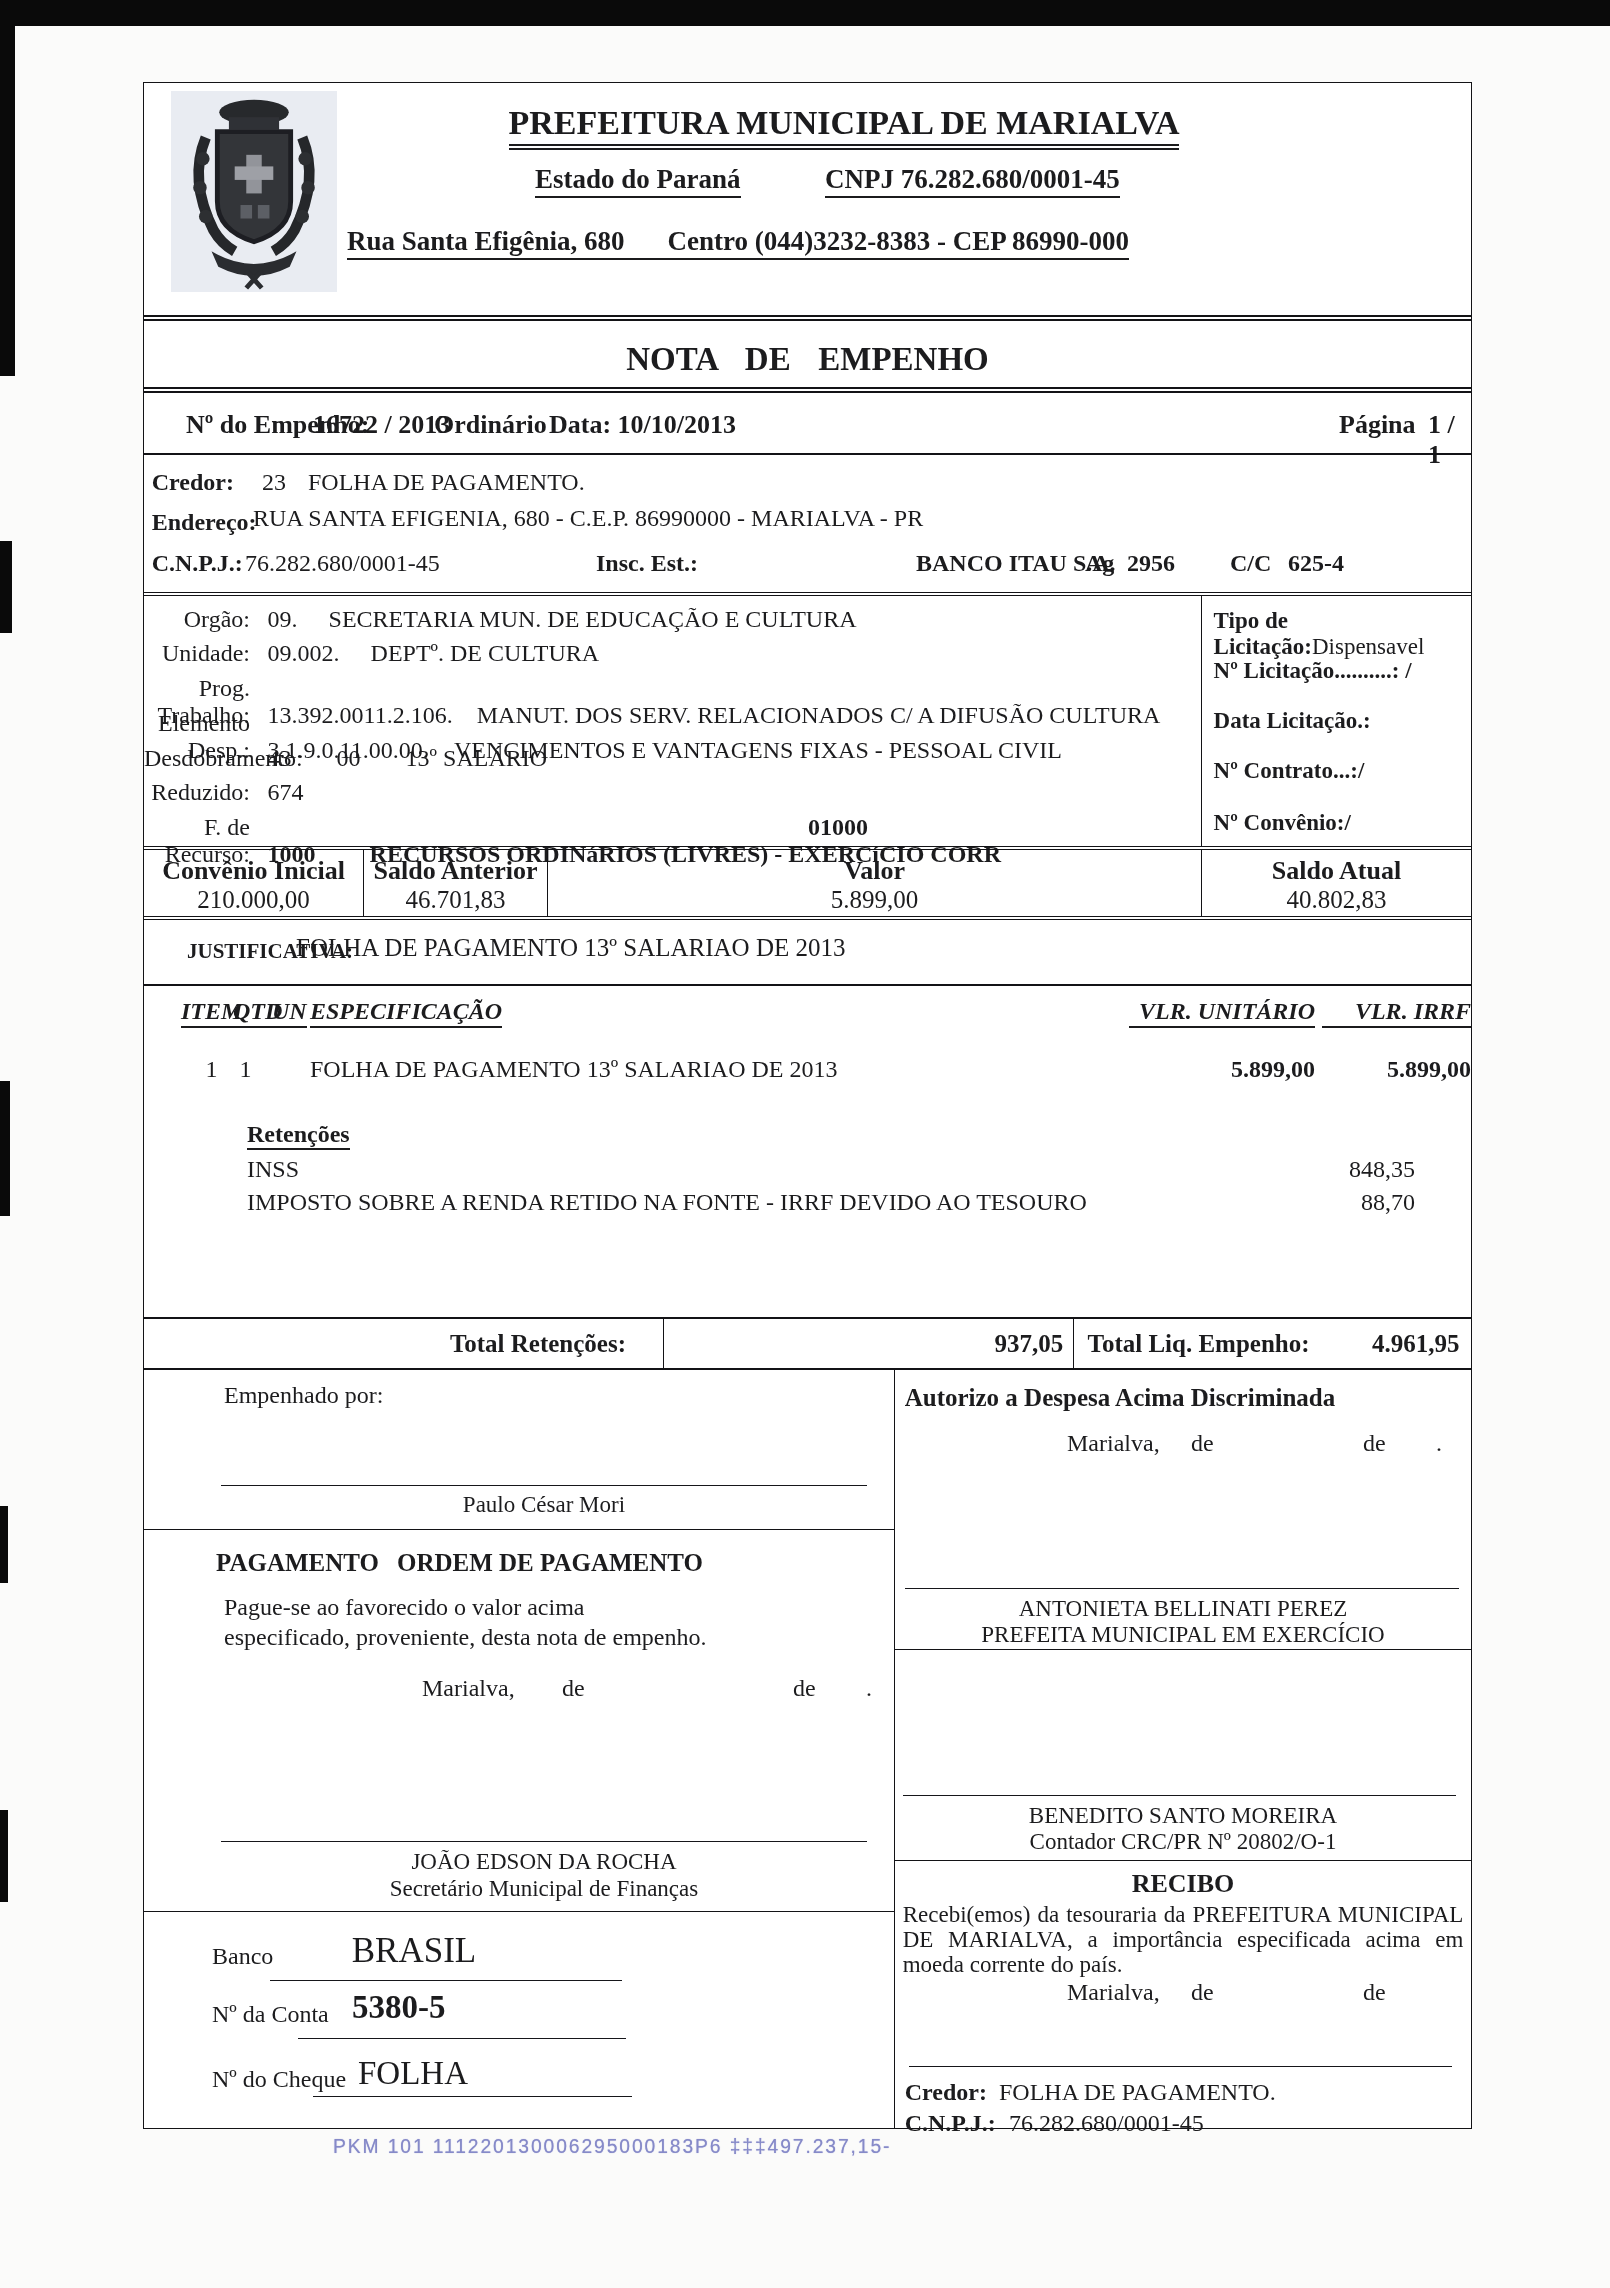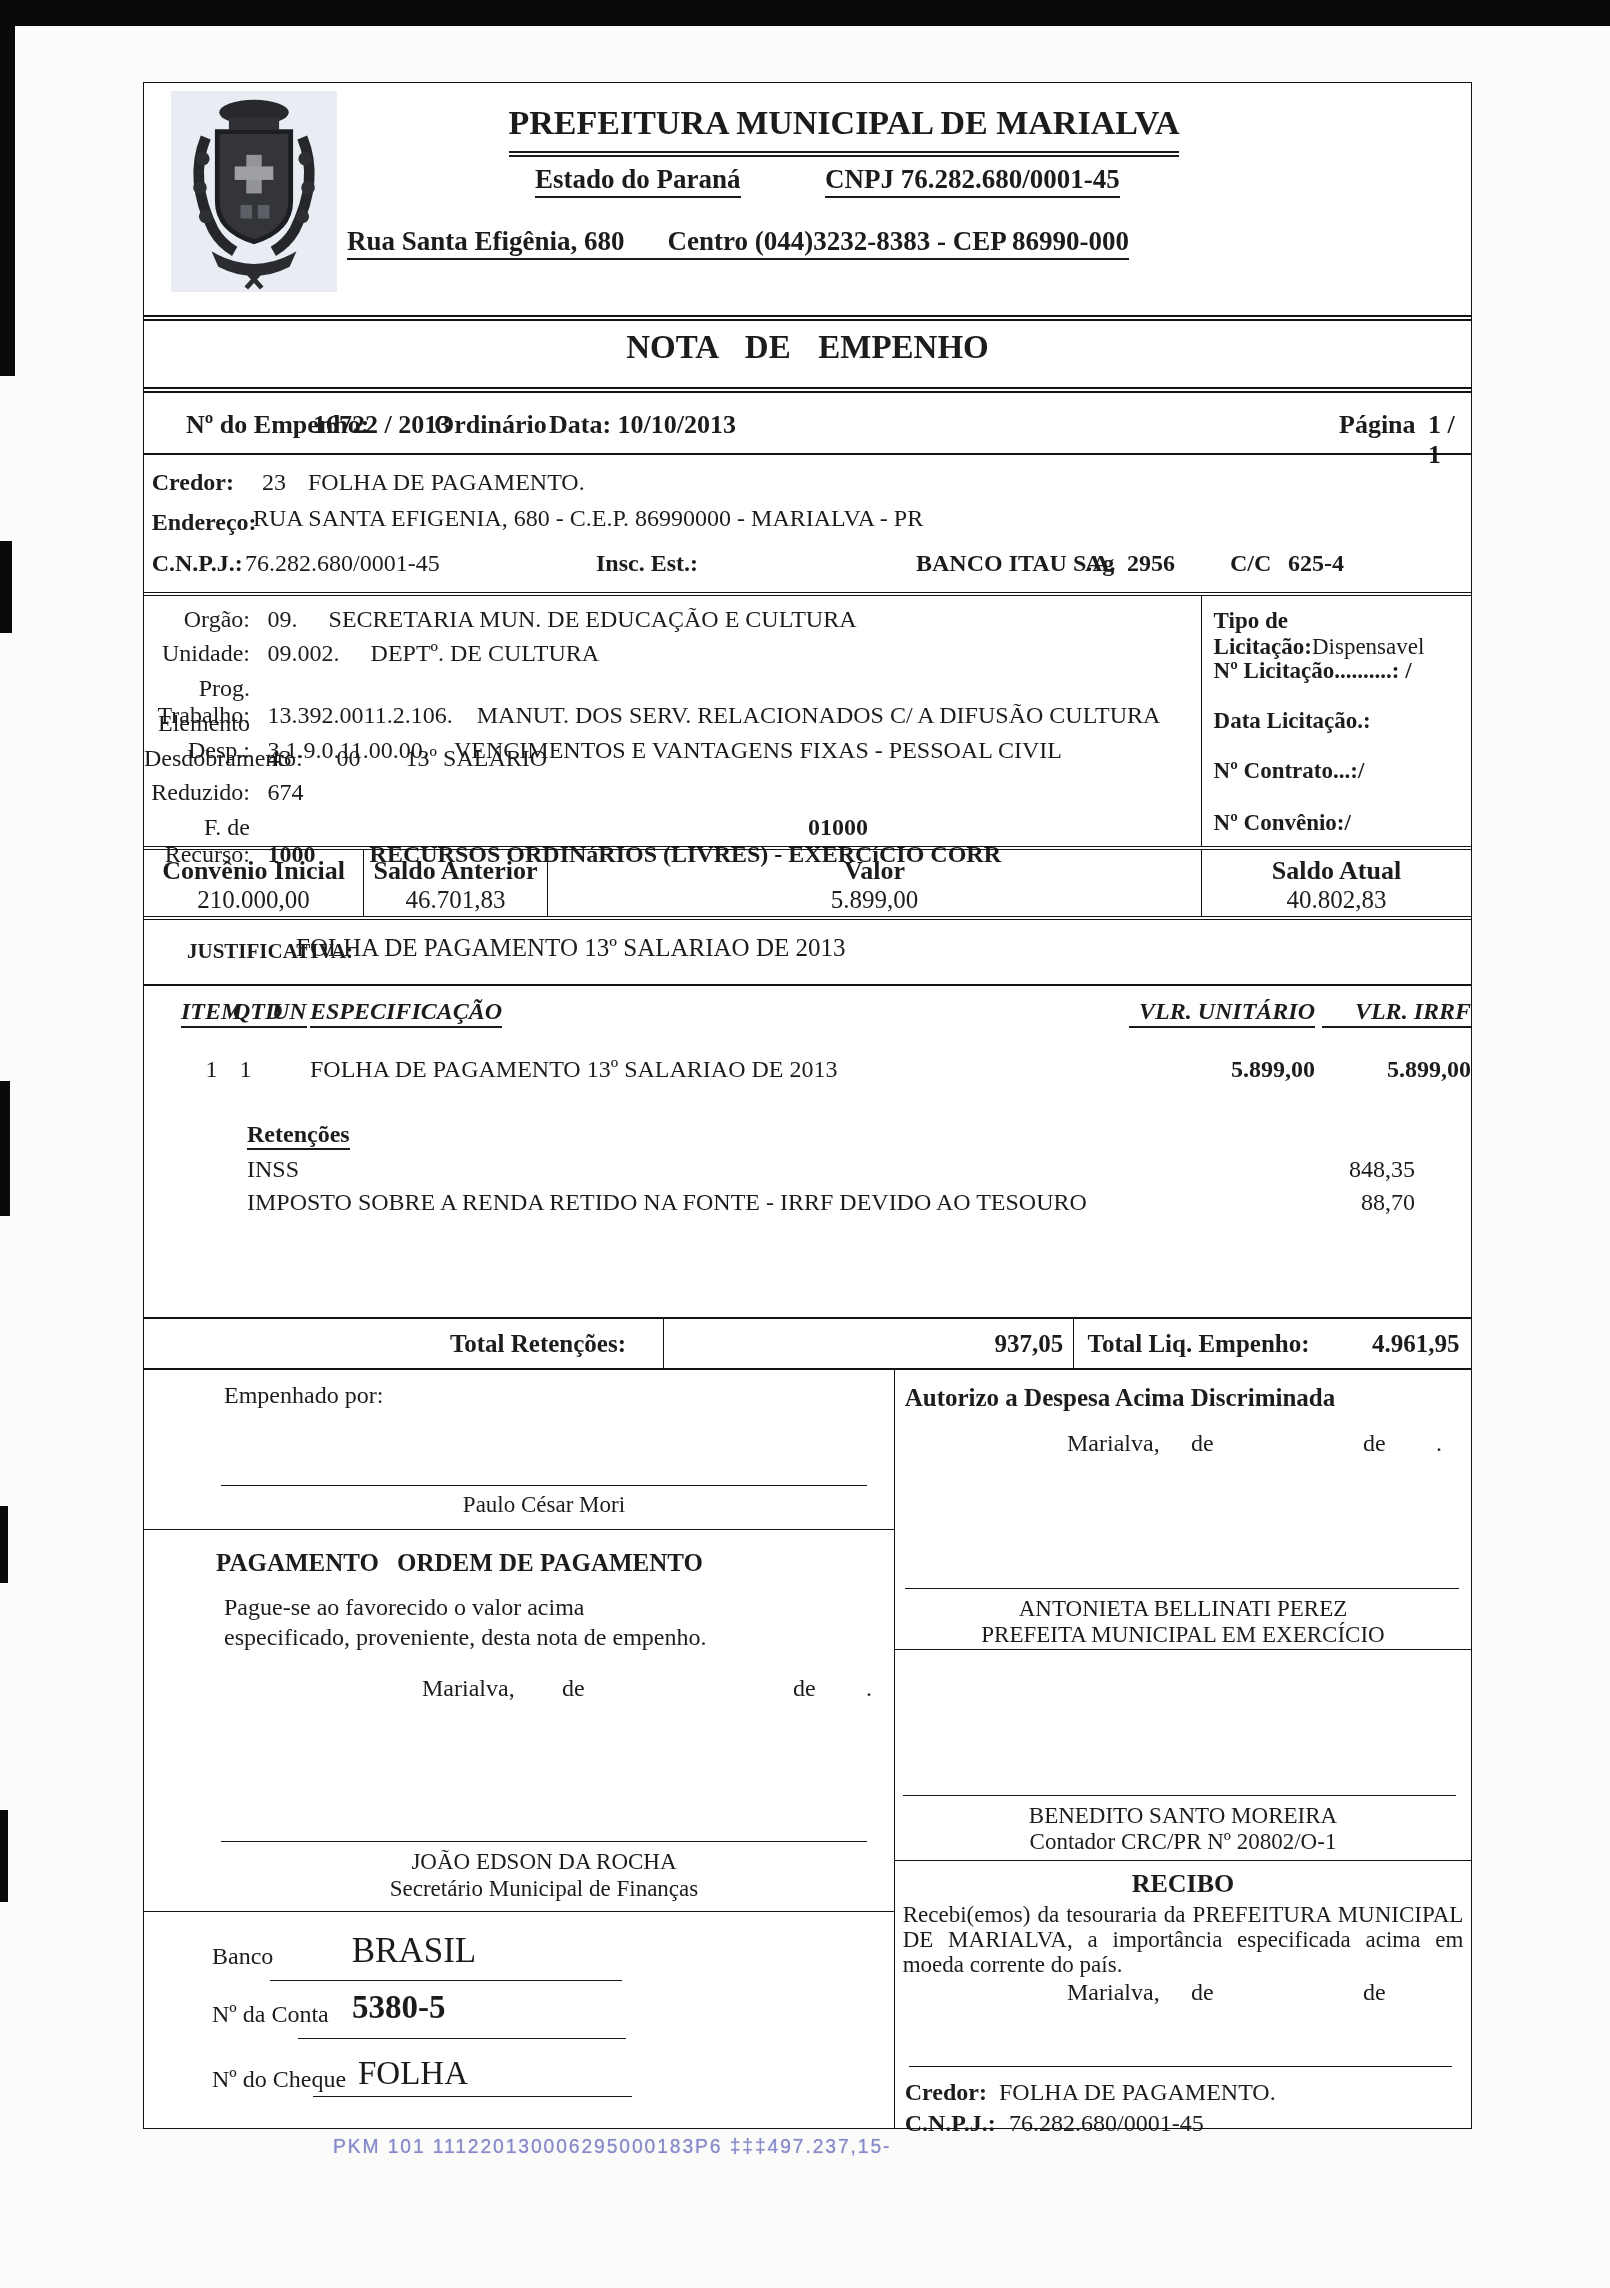--- a/index.html
+++ b/index.html
@@ -7,21 +7,21 @@
   .page{position:relative;width:1610px;height:2288px;background:#fbfbfa;
         font-family:"Liberation Serif","DejaVu Serif",serif;color:#1c1c1e;overflow:hidden}
   .abs{position:absolute}
   .b{font-weight:bold}
   .i{font-style:italic}
   .c{text-align:center}
   .r{text-align:right}
   .fs22{font-size:21px}.fs24{font-size:23px}.fs25{font-size:24px}.fs26{font-size:25px}
   .fs27{font-size:26px}.fs28{font-size:27px}.fs34{font-size:33px}.fs35{font-size:34px}.fs36{font-size:35px}
   .u{border-bottom:2.9px solid #1b1b1d;padding-bottom:1.9px}
-  .u2{border-bottom:6.8px double #1b1b1d;padding-bottom:10px}
+  .u2{border-bottom:6.8px double #1b1b1d;padding-bottom:3px}
   .line{border-bottom:1.9px solid #16161a;height:0}
   .form{left:143px;top:82px;width:1329px;height:2047px;border:1.9px solid #131316;background:#fff}
   .sec{position:absolute;left:0;right:0}
   .bar{background:#0a0a0a}
   .cellL{border-left:1.9px solid #131316}
   .lbl{display:inline-block;width:106px;text-align:right;font-weight:normal}
   .stamp{font-family:Liberation Sans, sans-serif;font-size:19.3px;letter-spacing:1.9px;
          color:#7d81c4;text-shadow:0 0 1px #9a9dd6;opacity:.92}
 </style>
 </head>
@@ -70,21 +70,21 @@
       </div>
       <div class="abs b fs28" style="left:681px;top:81px">
         <span class="u">CNPJ 76.282.680/0001-45</span>
       </div>
       <div class="abs b fs28" style="left:203px;top:143px">
         <span class="u"><span>Rua Santa Efigênia, 680</span><span style="margin-left:43px">Centro  (044)3232-8383  -  CEP 86990-000</span></span>
       </div>
     </div>
 
     <div class="sec c" style="top:232px;height:72px;border-top:6.8px double #131316">
-      <div class="b fs34" style="padding-top:8px;word-spacing:19.3px">NOTA DE EMPENHO</div>
+      <div class="b fs34" style="padding-top:20px;word-spacing:19.3px">NOTA DE EMPENHO</div>
     </div>
 
     <div class="sec" style="top:304px;height:66px;border-top:6.8px double #131316">
       <span class="abs b fs27" style="left:42px;top:17.4px">Nº do Empenho:</span>
       <span class="abs b fs27" style="left:169px;top:17.4px">16722 / 2013</span>
       <span class="abs b fs27" style="left:290px;top:17.4px">Ordinário</span>
       <span class="abs b fs27" style="left:405px;top:17.4px">Data: 10/10/2013</span>
       <span class="abs b fs27" style="left:1195px;top:17.4px">Página</span>
       <span class="abs b fs27" style="left:1284px;top:17.4px">1 / 1</span>
     </div>

